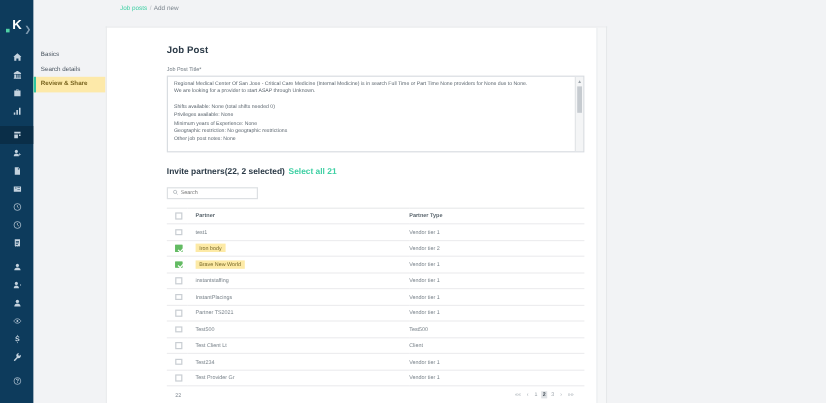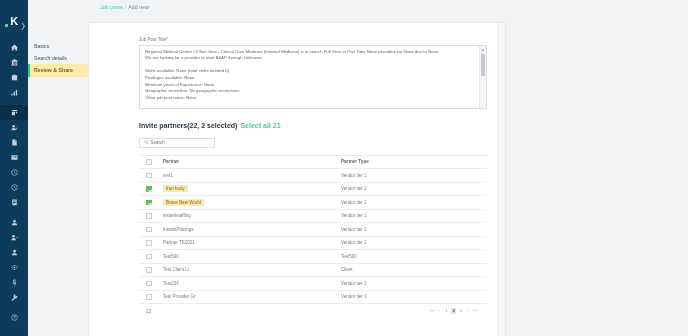--- a/index.html
+++ b/index.html
@@ -352,20 +352,21 @@
 
   <div class="breadcrumb">
     <span class="crumb-link">Job posts</span>
     <span class="crumb-sep">/</span>
     <span class="crumb-current">Add new</span>
   </div>
 
   <main class="card">
     <div class="card-inner">
 
+      <h1 class="page-title">Job Post</h1>
 
       <div class="field-label">
         <span>Job Post Title</span><span class="req">*</span>
       </div>
 
       <div class="textarea-wrap">
         <div class="textarea-body">Regional Medical Center Of San Jose - Critical Care Medicine (Internal Medicine) is in search Full Time or Part Time None providers for None due to None.
 We are looking for a provider to start ASAP through Unknown.
 
 Shifts available: None (total shifts needed 0)

